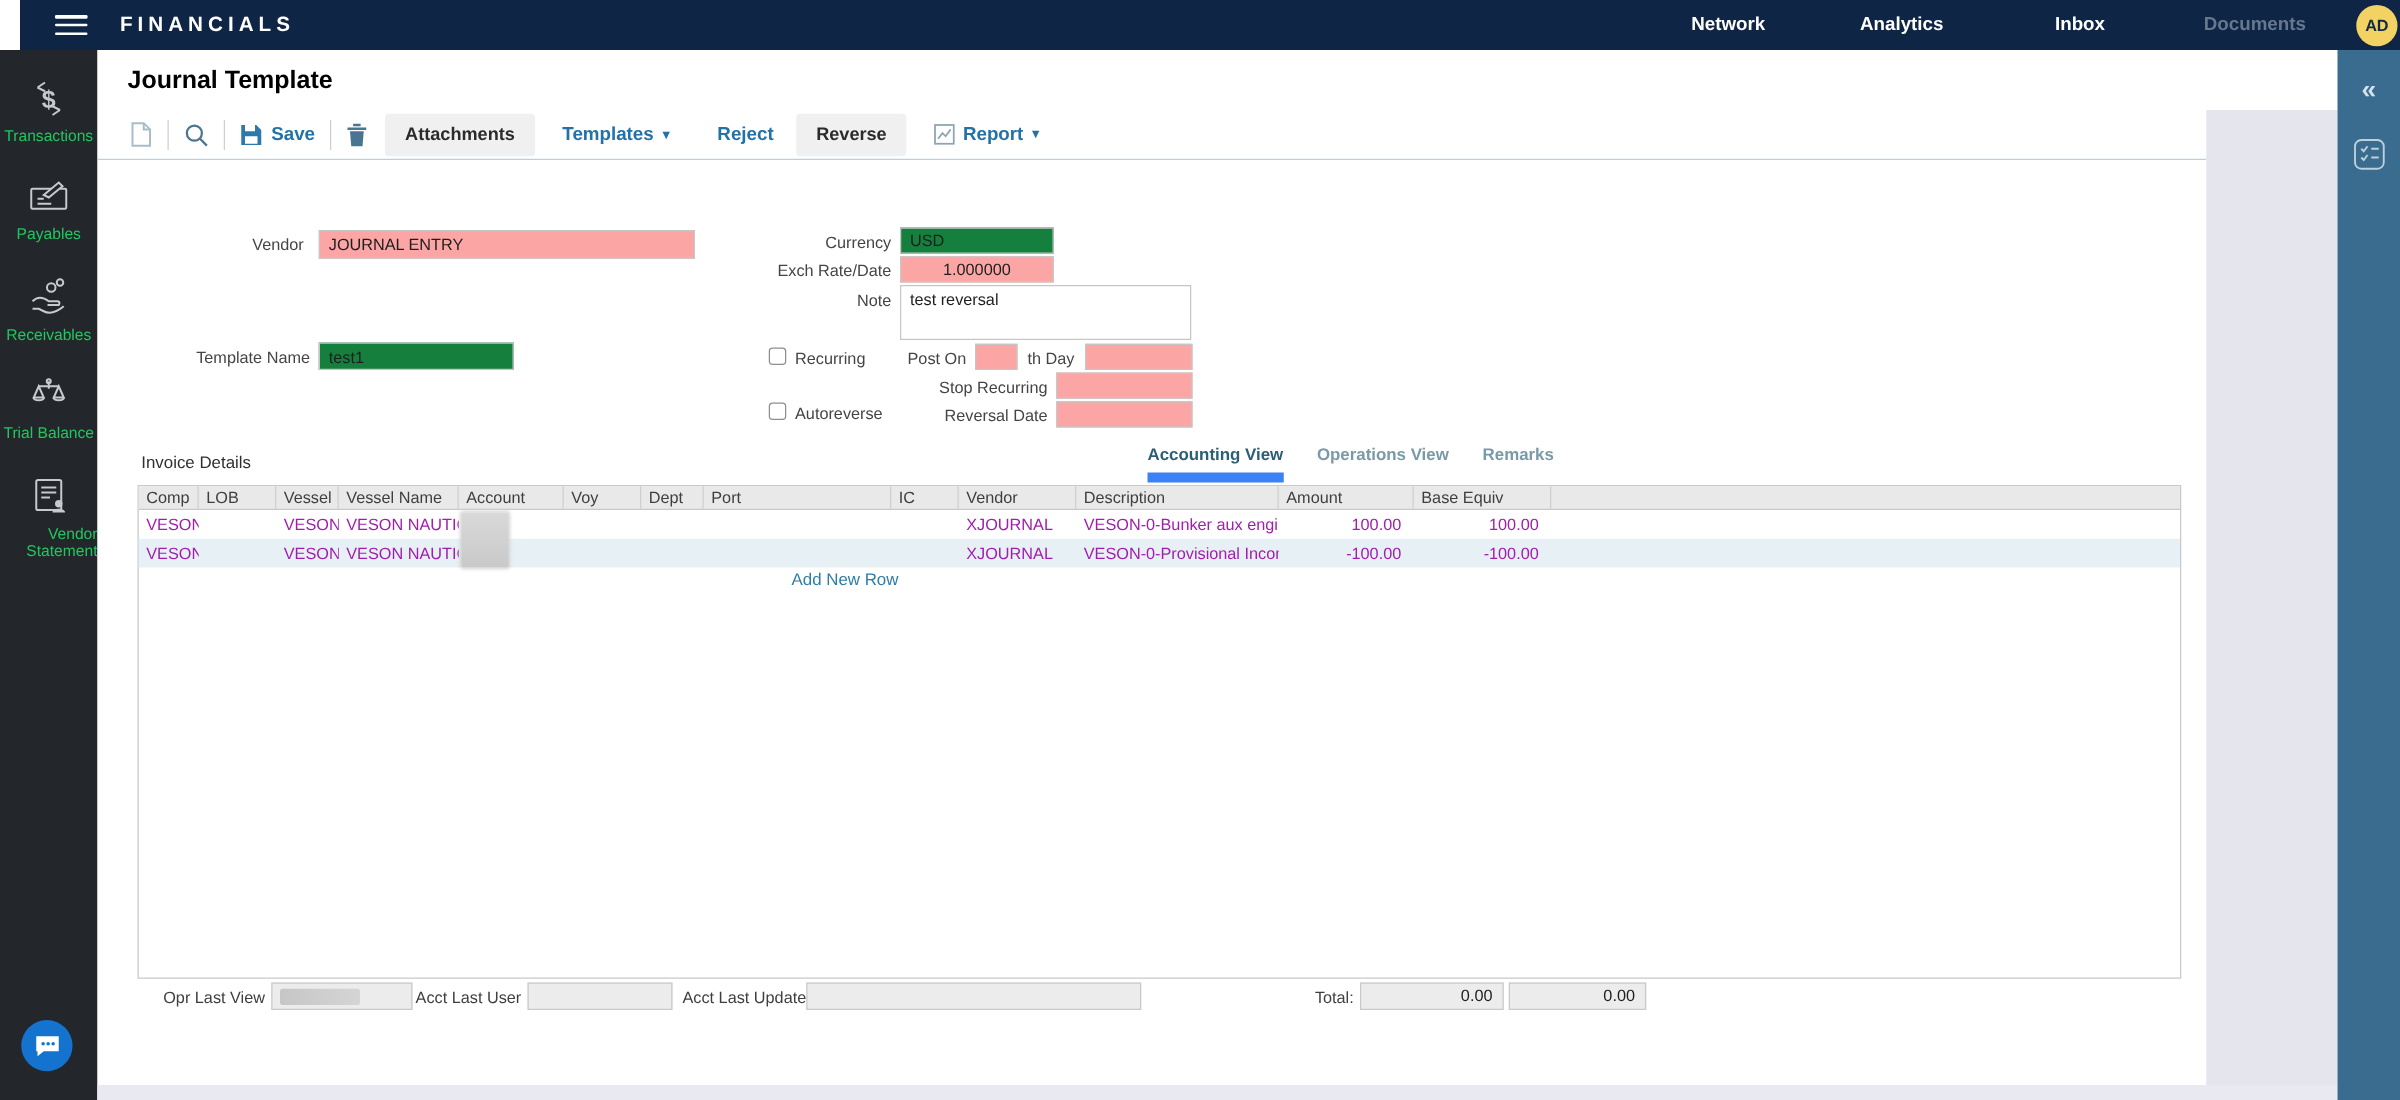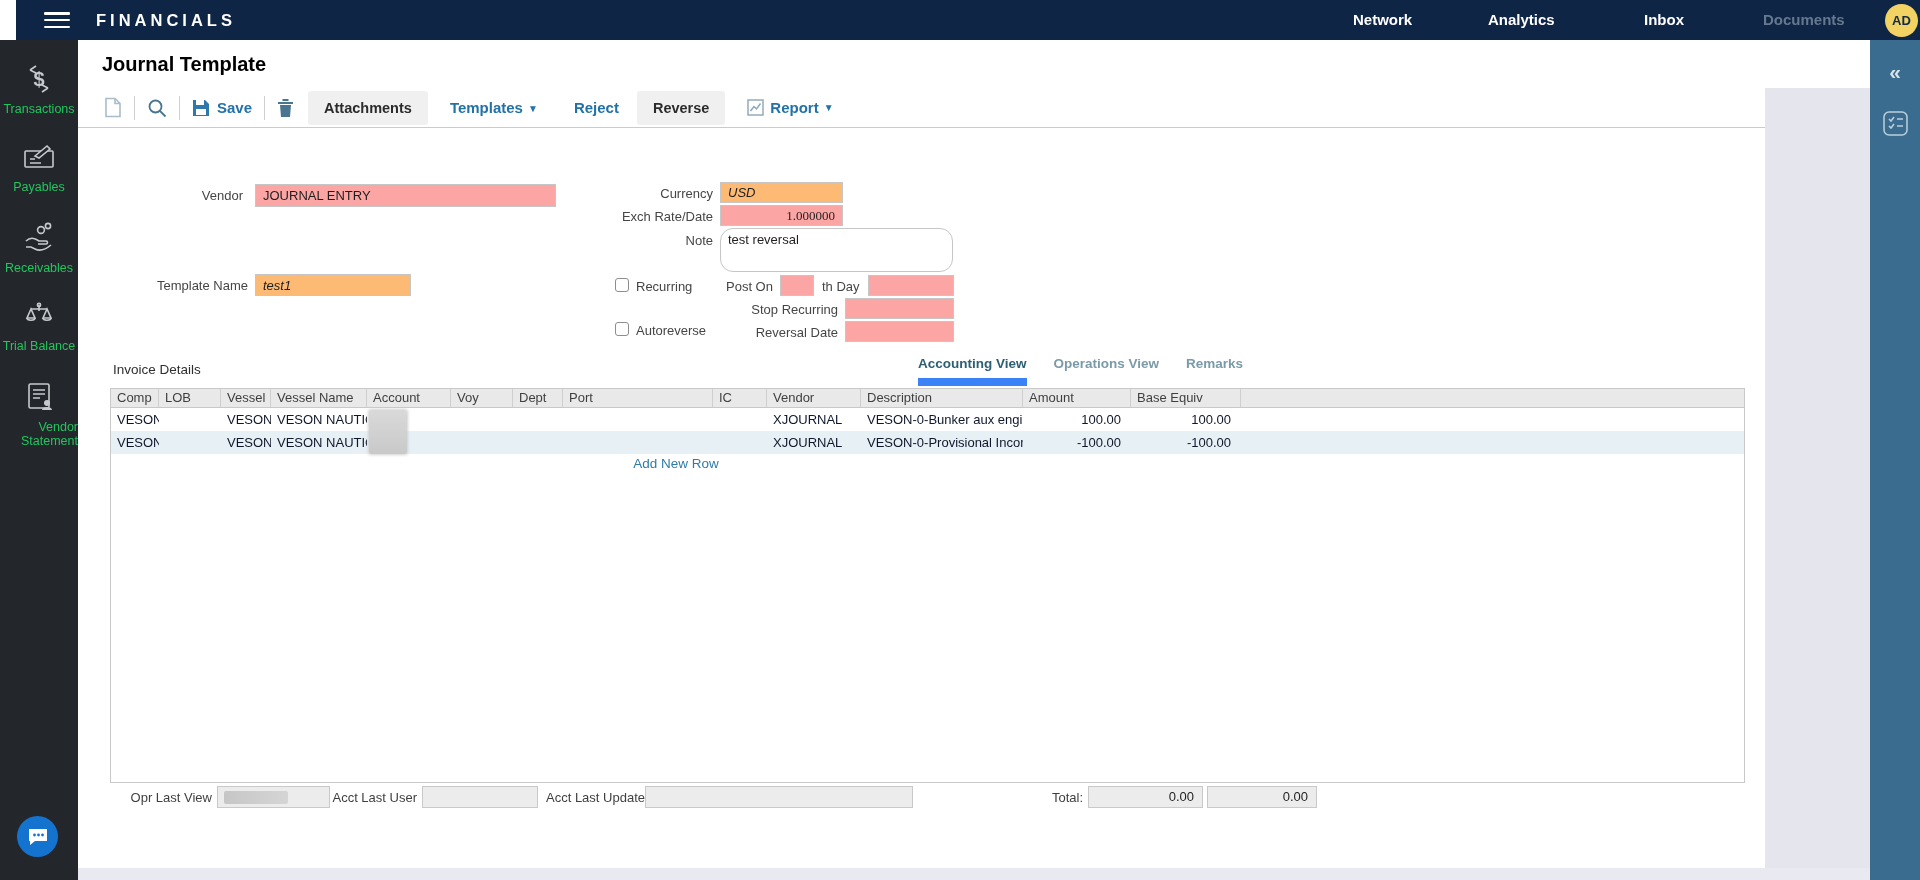--- a/index.html
+++ b/index.html
@@ -29,38 +29,38 @@
   .tb-gap { width:14px; }
   .tb-div { width:1px; height:24px; background:#cfcfcf; margin:0 12px; }
   .tb-icon { cursor:pointer; display:flex; align-items:center; }
   .tb-blue { color:#2272a8; font-size:15px; font-weight:bold; cursor:pointer; white-space:nowrap; }
   .tb-btn { background:#f0f0f0; border:none; border-radius:3px; padding:9px 16px; font-family:"Liberation Sans",sans-serif; font-size:14.5px; font-weight:bold; color:#2b2b2b; cursor:pointer; white-space:nowrap; }
   .caret { font-size:10px; vertical-align:1px; margin-left:5px; }
 
   
   .lbl { position:absolute; font-size:13px; color:#454545; text-align:right; white-space:nowrap; }
   .fld { position:absolute; background:#fca5a5; border:1px solid #c6c6c6; font-family:"Liberation Sans",sans-serif; font-size:13px; color:#1e1e1e; padding:0 7px; }
-  .fld.white { background:#fdba74;font-style:italic; }
-  .fld.rt { text-align:right;font-family:Liberation Serif, serif; }
-  textarea.fld { resize:none; padding-top:3px; background:#fff;border-radius:13px; }
+  .fld.white { background:#15803d; }
+  .fld.rt { text-align:center; }
+  textarea.fld { resize:none; padding-top:3px; background:#fff; }
   .chk { position:absolute; width:14px; height:14px; background:#fff; border:1px solid #8e8e8e; border-radius:3px; cursor:pointer; }
   .chk-label { position:absolute; font-size:13px; color:#454545; white-space:nowrap; }
 
   
   #invoice-label { position:absolute; left:35px; top:322px; font-size:13.5px; color:#2f2f2f; }
   #tabs { position:absolute; left:840px; top:316px; display:flex; gap:27px; }
   .tab { font-size:13.5px; font-weight:bold; color:#7b9aa8; padding-bottom:7px; cursor:pointer; }
   .tab.active { color:#2c5f73; border-bottom:8px solid #3b82f6; }
 
   #grid { position:absolute; left:32px; top:348px; width:1635px; height:395px; border:1px solid #c9c9c9; background:#fff; }
   .g-head { display:flex; height:19px; background:#e9e9e9; border-bottom:1px solid #c9c9c9; }
   .g-head .cell { font-size:13px; color:#3f3f3f; border-right:1px solid #cfcfcf; line-height:18px; }
   .g-row { display:flex; height:23px; cursor:pointer; }
   .g-row.alt { background:#e7f1f5; }
-  .cell { padding-left:6px; white-space:nowrap; overflow:hidden; font-size:13px; color:#0f172a; line-height:23px; flex:none; }
+  .cell { padding-left:6px; white-space:nowrap; overflow:hidden; font-size:13px; color:#a21caf; line-height:23px; flex:none; }
   .cell.num { text-align:right; padding-right:10px; padding-left:0; }
   .c0{width:48px}.c1{width:62px}.c2{width:50px}.c3{width:96px}.c4{width:84px}.c5{width:62px}.c6{width:50px}.c7{width:150px}.c8{width:54px}.c9{width:94px}.c10{width:162px}.c11{width:108px}.c12{width:110px}
   #acct-redact { position:absolute; left:258px; top:21px; width:38px; height:44px; background:linear-gradient(#d9d9d9,#c9c9c9); border-radius:2px; box-shadow:0 0 3px 1px rgba(205,205,205,.9); }
   #add-row { position:absolute; left:0; top:67px; width:1130px; text-align:center; color:#2e7ca8; font-size:13.5px; cursor:pointer; }
 
   
   .foot-lbl { position:absolute; top:750px; font-size:13px; color:#3f3f3f; text-align:right; white-space:nowrap; }
   .foot-fld { position:absolute; top:746px; height:22px; background:#ececec; border:1px solid #c9c9c9; font-size:13px; color:#1e1e1e; line-height:20px; }
   .foot-fld.rt { text-align:right; padding-right:8px; }
   #opr-redact { position:absolute; left:6px; top:4px; width:64px; height:13px; background:linear-gradient(90deg,#c6c6c6,#d5d5d5); border-radius:2px; }

